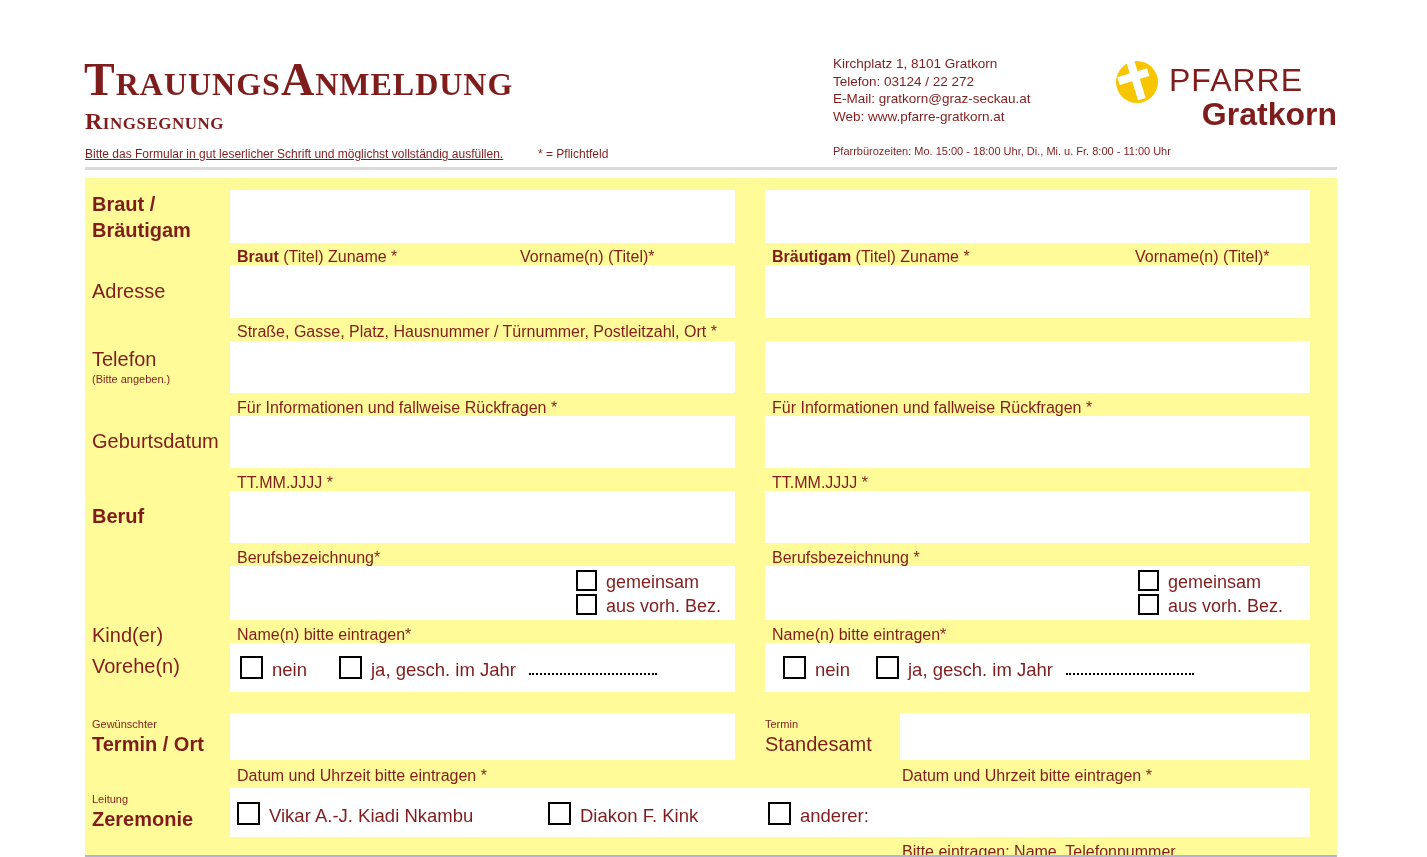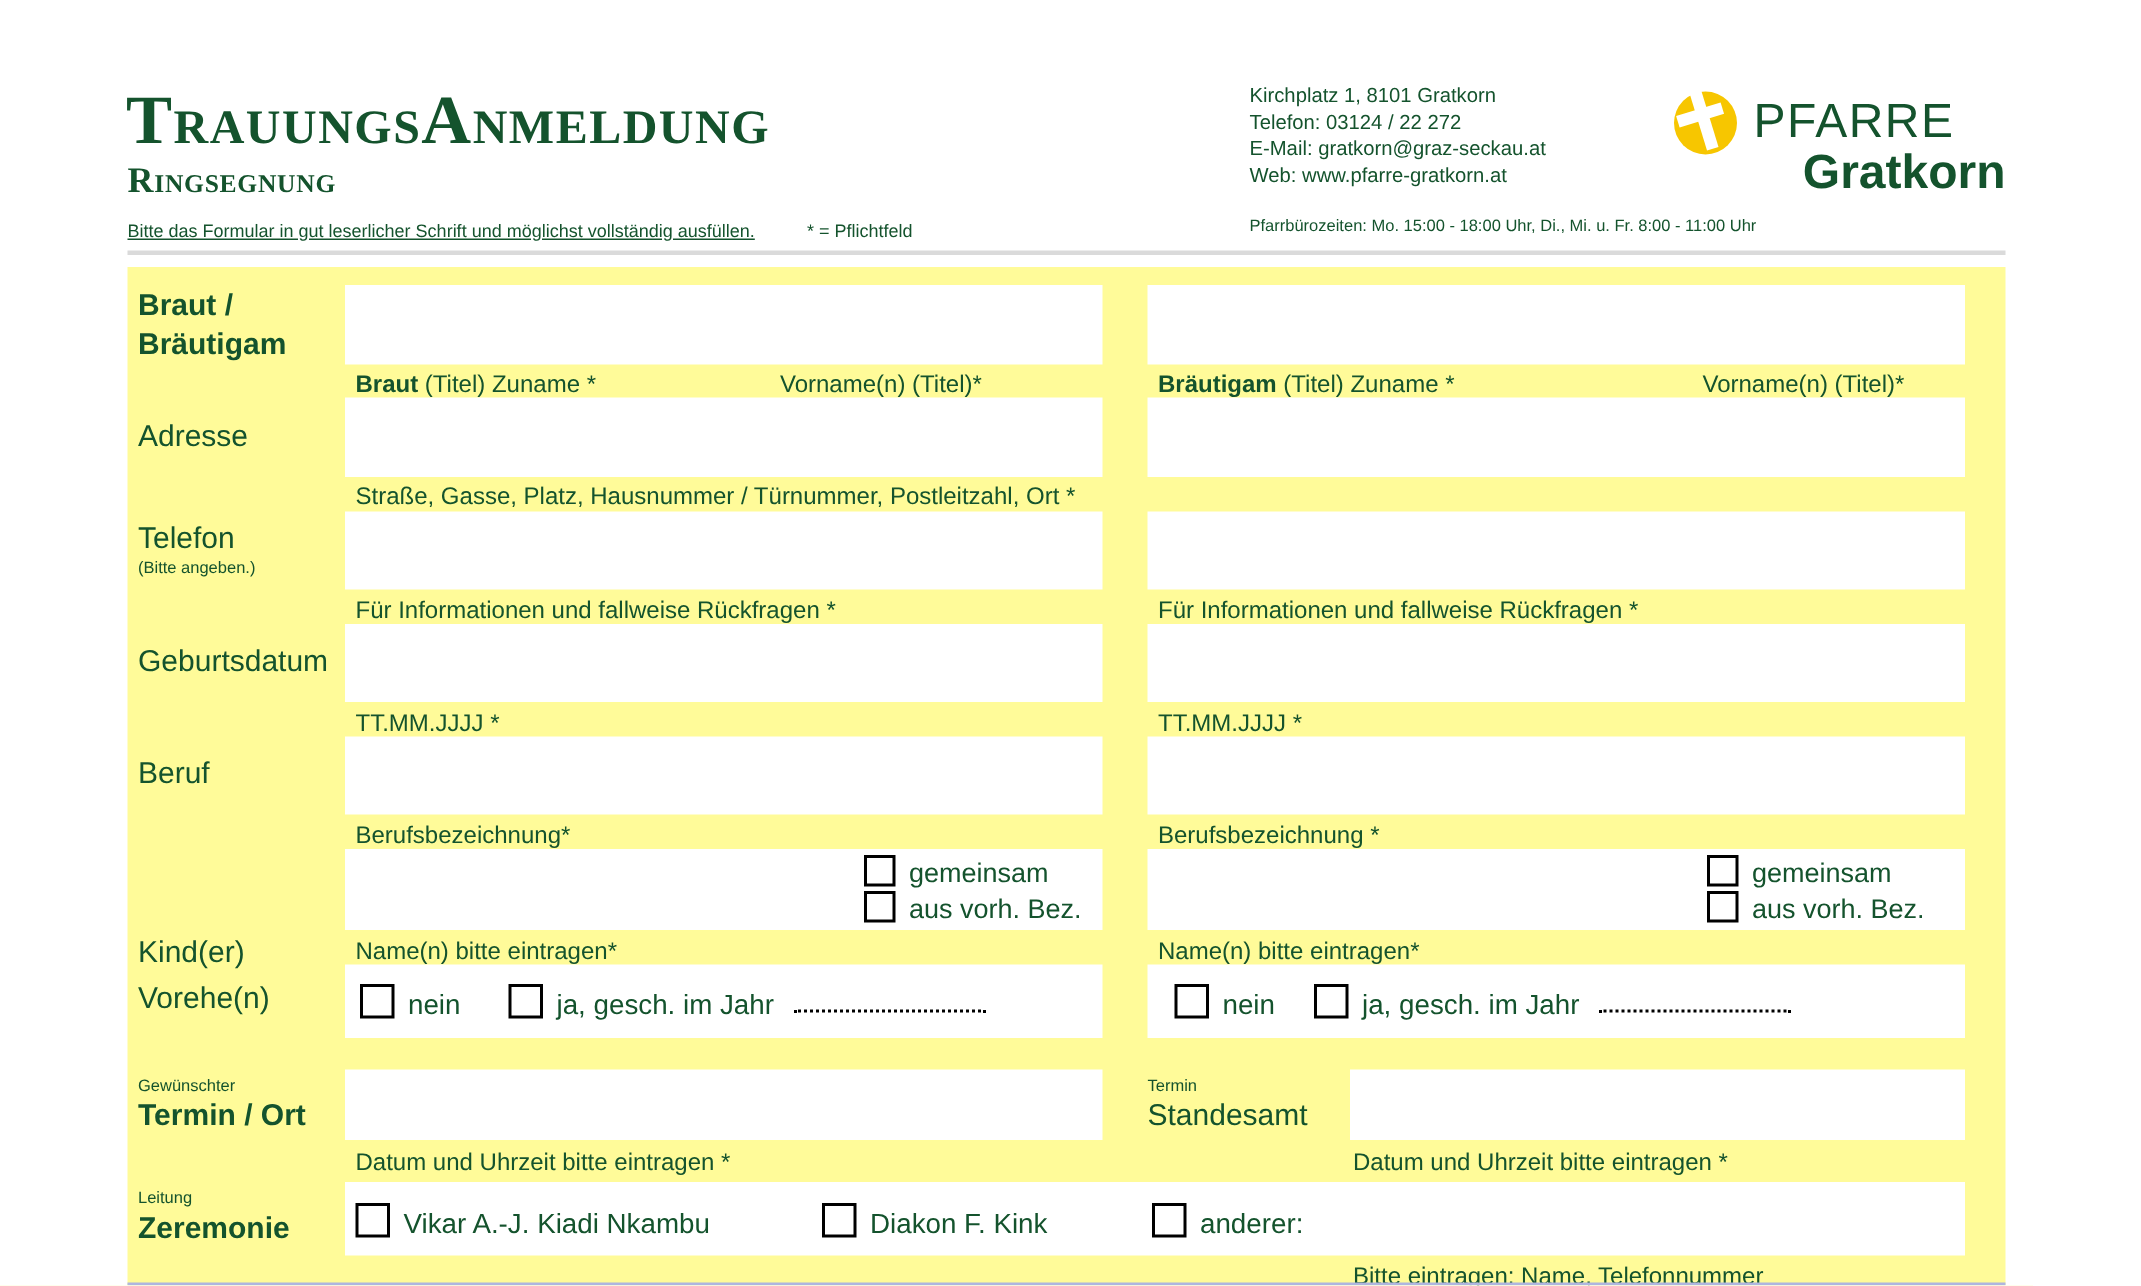--- a/index.html
+++ b/index.html
@@ -1,17 +1,17 @@
 <!DOCTYPE html>
 <html><head>
 <meta charset="utf-8">
 <style>
   html,body{margin:0;padding:0;background:#fff;}
   .page{position:relative;width:1427px;height:857px;background:#fff;overflow:hidden;
-        font-family:"Liberation Sans",sans-serif;color:#14532d;}
+        font-family:"Liberation Sans",sans-serif;color:#7f1d1d;}
   .abs{position:absolute;}
 
   
   .title{font-family:"Liberation Serif",serif;font-weight:bold;font-variant:small-caps;
          font-size:46px;line-height:1;letter-spacing:1px;}
   .subtitle{font-family:"Liberation Serif",serif;font-weight:bold;font-variant:small-caps;
             font-size:24px;line-height:1;letter-spacing:0.5px;}
   .instruction{font-size:12px;line-height:1;}
   .contact{font-size:13.5px;line-height:17.6px;}
   .office-hours{font-size:11px;line-height:1.1;}
@@ -96,21 +96,21 @@
     <div class="box" style="left:680px;top:163px;width:545px;height:52px;"></div>
     <div class="abs cap" style="left:152px;top:222px;">Für Informationen und fallweise Rückfragen *</div>
     <div class="abs cap" style="left:687px;top:222px;">Für Informationen und fallweise Rückfragen *</div>
 
     <div class="abs flabel" style="left:7px;top:250px;">Geburtsdatum</div>
     <div class="box" style="left:145px;top:238px;width:505px;height:52px;"></div>
     <div class="box" style="left:680px;top:238px;width:545px;height:52px;"></div>
     <div class="abs cap" style="left:152px;top:297px;">TT.MM.JJJJ *</div>
     <div class="abs cap" style="left:687px;top:297px;">TT.MM.JJJJ *</div>
 
-    <div class="abs flabel" style="left:7px;top:325px;">Beruf</div>
+    <div class="abs flabel" style="left:7px;top:325px;font-weight:bold;">Beruf</div>
     <div class="box" style="left:145px;top:313px;width:505px;height:52px;"></div>
     <div class="box" style="left:680px;top:313px;width:545px;height:52px;"></div>
     <div class="abs cap" style="left:152px;top:372px;">Berufsbezeichnung*</div>
     <div class="abs cap" style="left:687px;top:372px;">Berufsbezeichnung *</div>
 
     <div class="abs flabel" style="left:7px;top:400px;margin-top:44px;">Kind(er)</div>
     <div class="box" style="left:145px;top:388px;width:505px;height:54px;"></div>
     <div class="box" style="left:680px;top:388px;width:545px;height:54px;"></div>
     <div class="check-row" style="left:491px;top:392px;">
       <span class="cb"></span>

